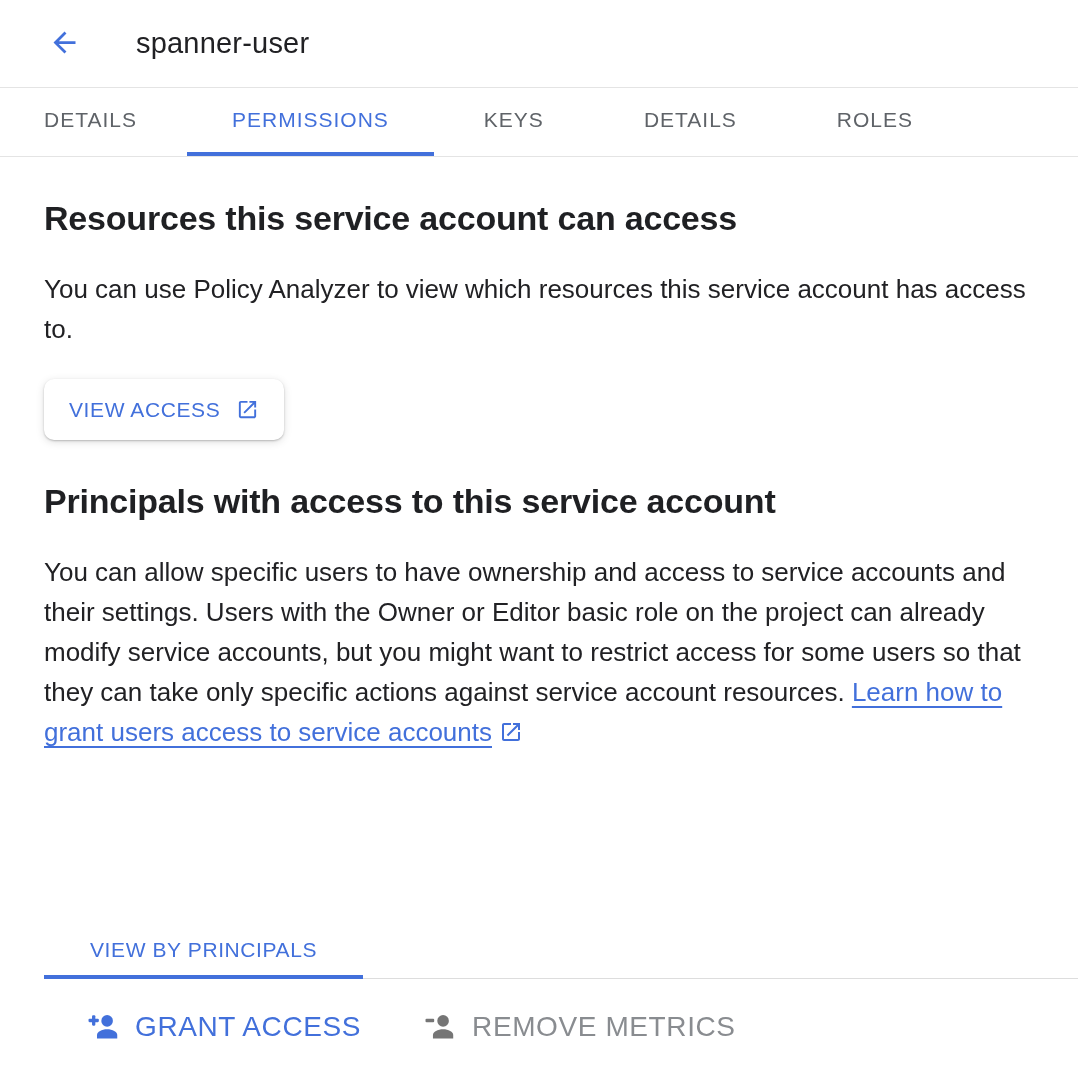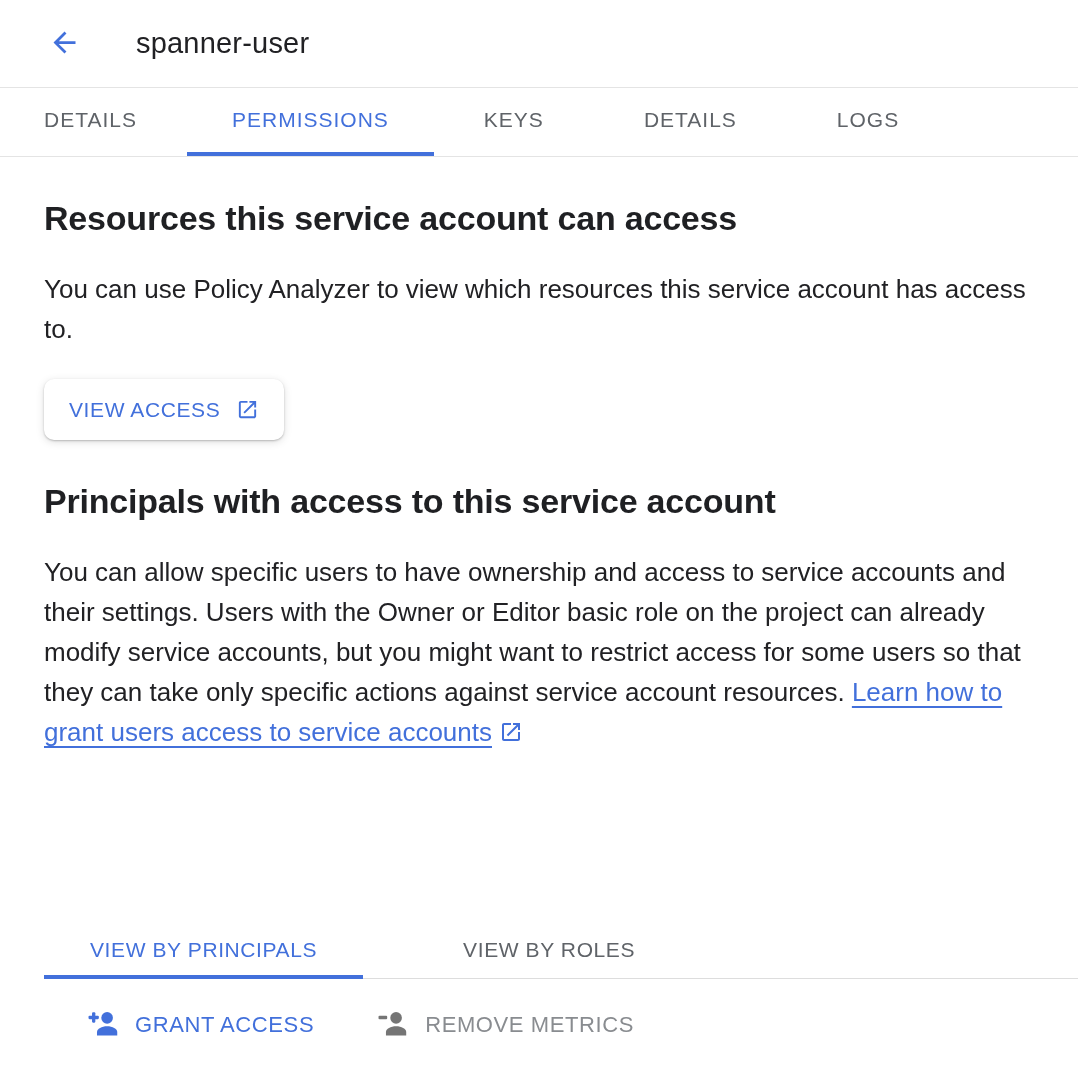--- a/index.html
+++ b/index.html
@@ -85,21 +85,21 @@
     height: 4px; background: #4270db;
   }
 
   
   .actions {
     display: flex; align-items: center; padding: 32px 0 0 88px;
   }
   .action-btn {
     display: flex; align-items: center; gap: 16px;
     background: transparent; border: none; cursor: pointer;
-    font-family: inherit; font-size: 22px; font-weight: 500; letter-spacing: 0.6px;
+    font-family: inherit; font-size: 28px; font-weight: 500; letter-spacing: 0.6px;
   }
   .action-btn.grant { color: #4270db; }
   .action-btn.remove { margin-left: 64px; color: #898c90; }
   .action-btn svg { display: block; }
 </style>
 </head>
 <body>
 
 <div class="header">
   <button class="back-btn">
@@ -110,21 +110,21 @@
     </span>
   </button>
   <div class="page-title">spanner-user</div>
 </div>
 
 <div class="tabbar">
   <div class="tab">DETAILS</div>
   <div class="tab active">PERMISSIONS</div>
   <div class="tab">KEYS</div>
   <div class="tab">DETAILS</div>
-  <div class="tab">LOGS</div>
+  <div class="tab">ROLES</div>
 </div>
 
 <div class="content">
 
   <h1 class="section-heading">Resources this service account can access</h1>
 
   <p class="section-desc">You can use Policy Analyzer to view which resources this service account has access to.</p>
 
   <button class="view-access-btn">
     <span>VIEW ACCESS</span>
@@ -140,21 +140,20 @@
   <p class="section-desc"><span>You can allow specific users to have ownership and access to service accounts and their settings. Users with the Owner or Editor basic role on the project can already modify service accounts, but you might want to restrict access for some users so that they can take only specific actions against service account resources.</span>
     <a class="learn-link"><span>Learn how to grant users access to service accounts</span><span class="inline-launch"><svg viewBox="0 0 24 24" width="24" height="24" fill="#4270db" aria-hidden="true">
             <path d="M19 19H5V5h7V3H5c-1.1 0-2 .9-2 2v14c0 1.1.9 2 2 2h14c1.1 0 2-.9 2-2v-7h-2v7zM14 3v2h3.59l-9.83 9.83 1.41 1.41L19 6.41V10h2V3h-7z"></path>
           </svg></span></a>
   </p>
 
 </div>
 
 <div class="viewtabs">
   <div class="vtab active">VIEW BY PRINCIPALS</div>
-  <div class="vtab">VIEW BY ROLES</div>
 </div>
 
 <div class="actions">
 
   <button class="action-btn grant">
     <span>
       <svg viewBox="0 0 30 26" width="31" height="27" fill="#4270db" aria-hidden="true">
         <rect x="0.5" y="4.6" width="10" height="3.2" rx="1"></rect>
         <rect x="3.9" y="1.2" width="3.2" height="10" rx="1"></rect>
         <circle cx="18.5" cy="6.6" r="5.6"></circle>

